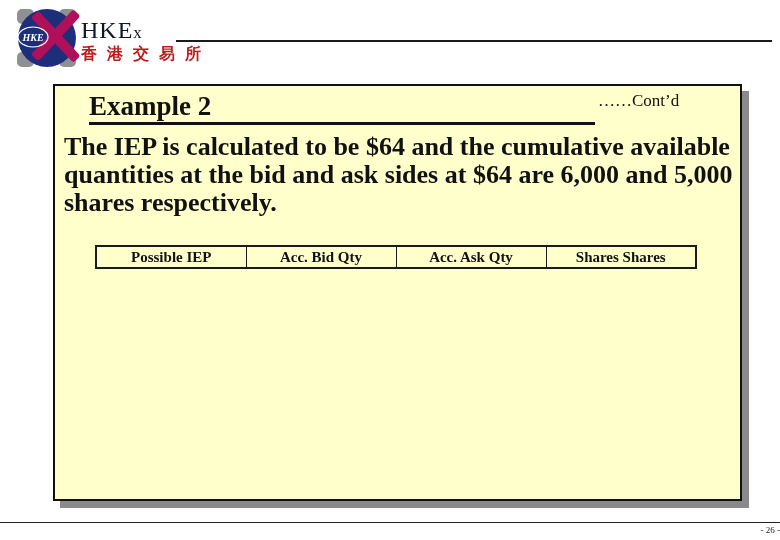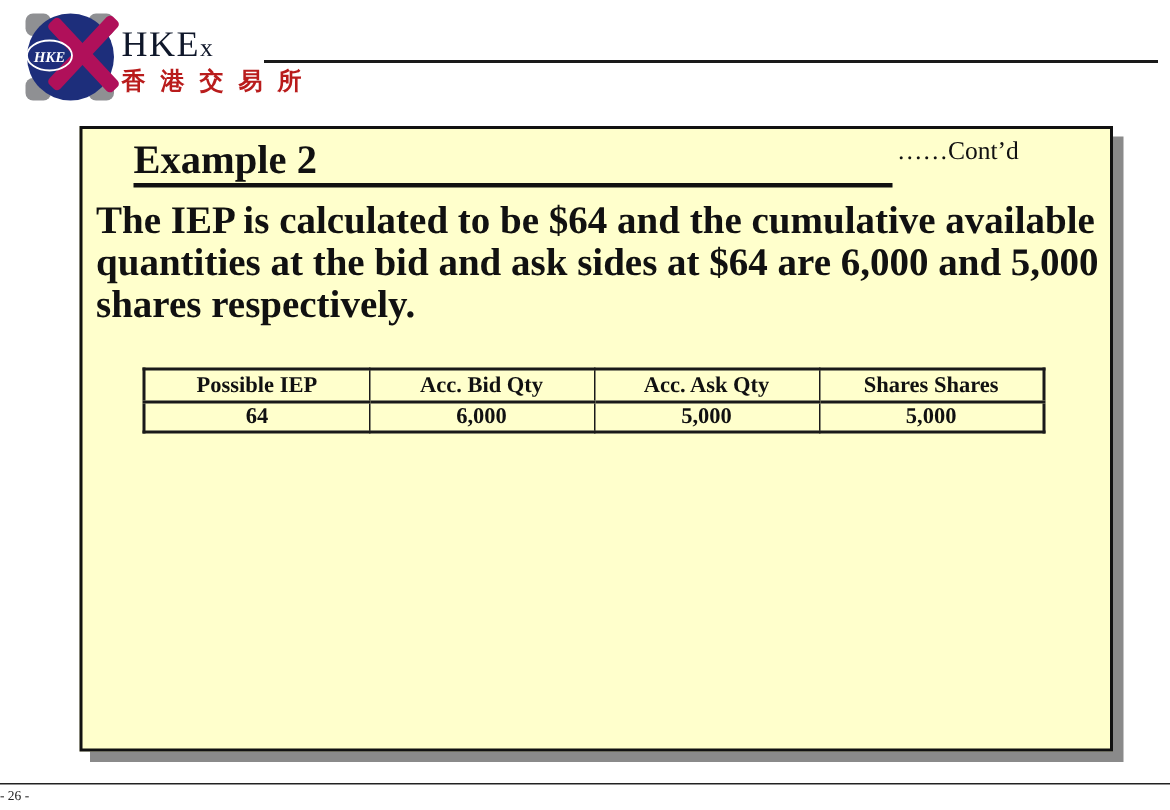--- a/index.html
+++ b/index.html
@@ -101,21 +101,21 @@
   .iep-table col { width: 25%; }
 
   
   .footer-rule {
     position: absolute; left: 0; top: 522px;
     width: 780px; height: 1px;
     background: #222222;
   }
   .page-number {
     position: absolute; left: 0; right: 0; top: 525px;
-    text-align: left;
+    text-align: right;
     font-size: 9px;
     color: #222222;
   }
 </style>
 </head>
 <body>
 
 <div class="logo">
   <svg width="70" height="64" viewBox="0 0 70 64" style="overflow:visible">
     <rect x="5" y="3" width="17" height="15" rx="5" fill="#8f9093"></rect>
@@ -160,25 +160,19 @@
       </colgroup>
     <thead>
       <tr>
         <th>Possible IEP</th>
         <th>Acc. Bid Qty</th>
         <th>Acc. Ask Qty</th>
         <th>Shares Shares</th>
       </tr>
     </thead>
     <tbody>
-      <tr class="bold-row">
-        <td>64</td>
-        <td>6,000</td>
-        <td>5,000</td>
-        <td>5,000</td>
-      </tr>
     </tbody>
   </table>
 
 </div>
 
 <div class="footer-rule"></div>
 <div class="page-number">- 26 -</div>
 
 </body></html>

